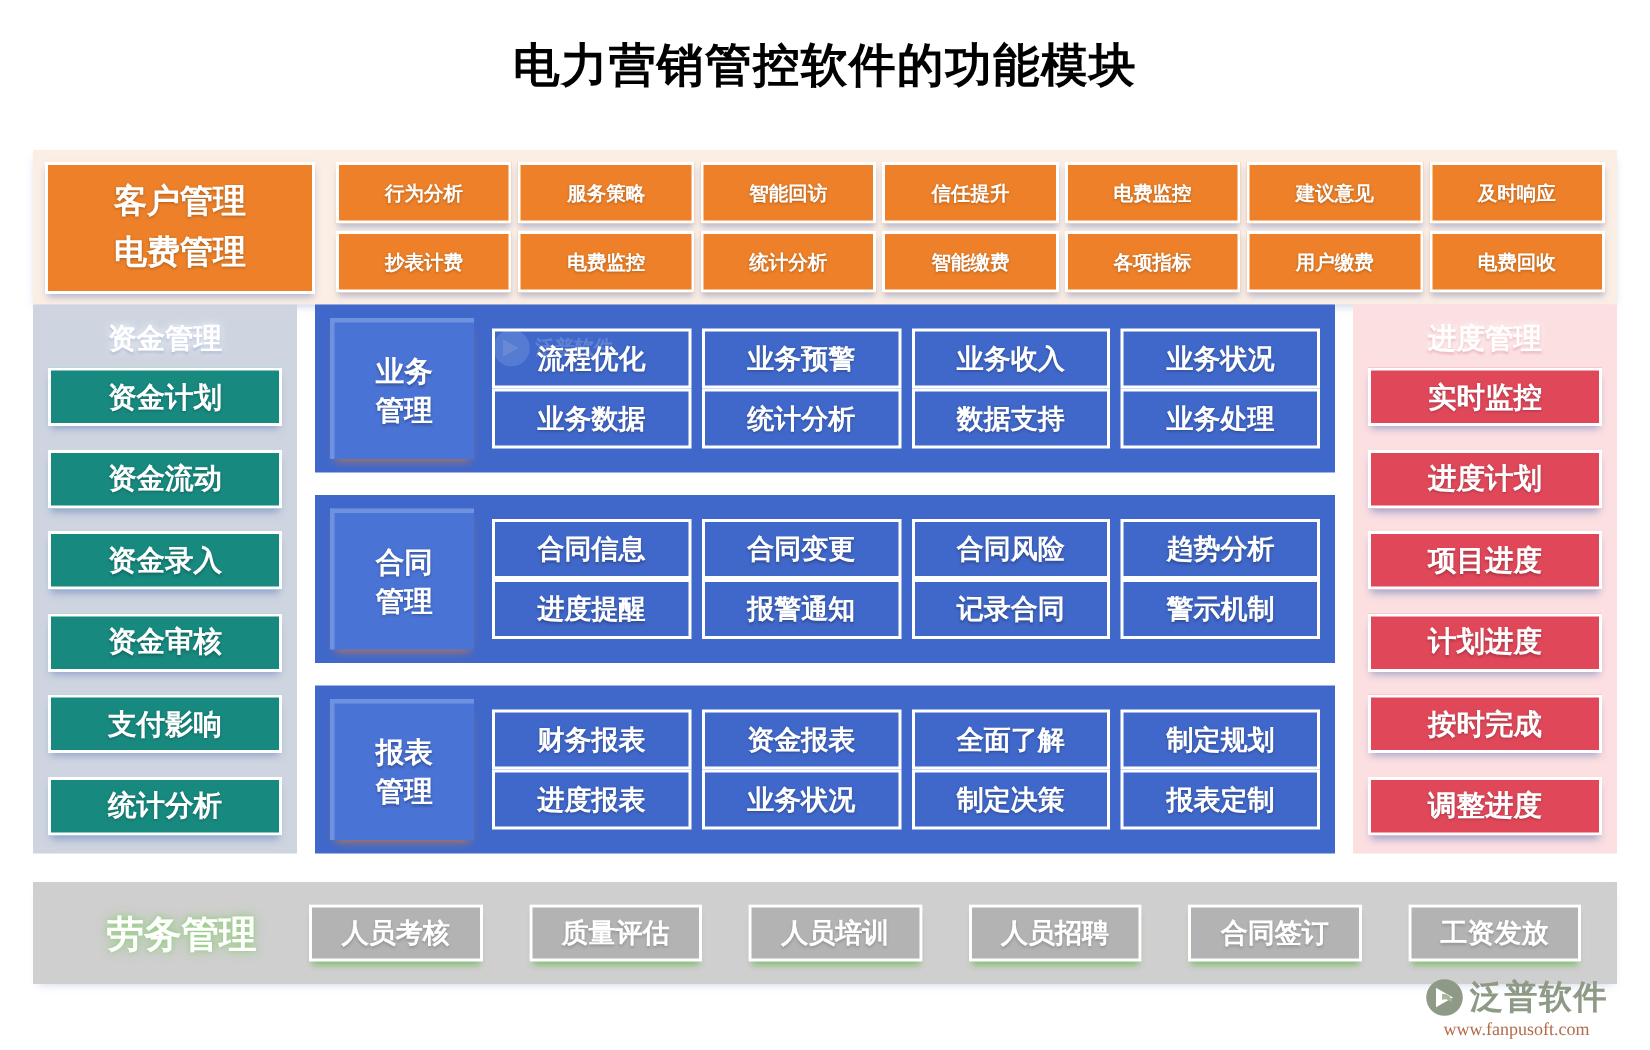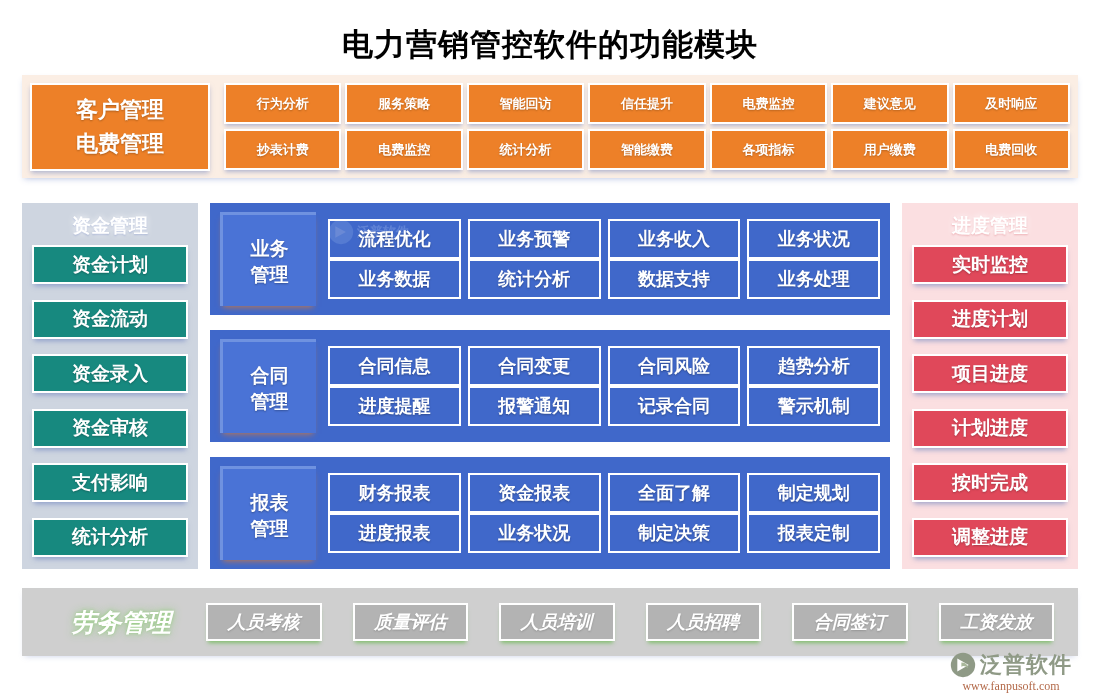--- a/index.html
+++ b/index.html
@@ -22,21 +22,21 @@
     letter-spacing: 1px;
     padding-top: 24px;
     height: 74px;
     line-height: 40px;
   }
 
   
   .top-section {
     position: absolute;
     left: 22px;
-    top: 75px;
+    top: 100px;
     width: 1056px;
     height: 103px;
     background: #fbeee4;
     display: flex;
     align-items: center;
     padding: 6px 8px;
     box-shadow: 0 3px 6px -2px rgba(120,140,200,0.45);
   }
   .cust-tile {
     width: 180px;
@@ -214,21 +214,20 @@
     position: absolute;
     left: 22px;
     top: 588px;
     width: 1056px;
     height: 68px;
     background: #cfcfcf;
     display: flex;
     align-items: center;
     padding: 0 14px;
     box-shadow: 0 3px 6px -3px rgba(120,140,200,0.4);
-    font-style: italic;
   }
   .bottom-label {
     width: 170px;
     flex: none;
     text-align: center;
     color: #ffffff;
     font-size: 25px;
     font-weight: bold;
     text-shadow: 0 0 8px rgba(150,205,130,0.95), 0 0 3px rgba(150,205,130,0.9);
   }

